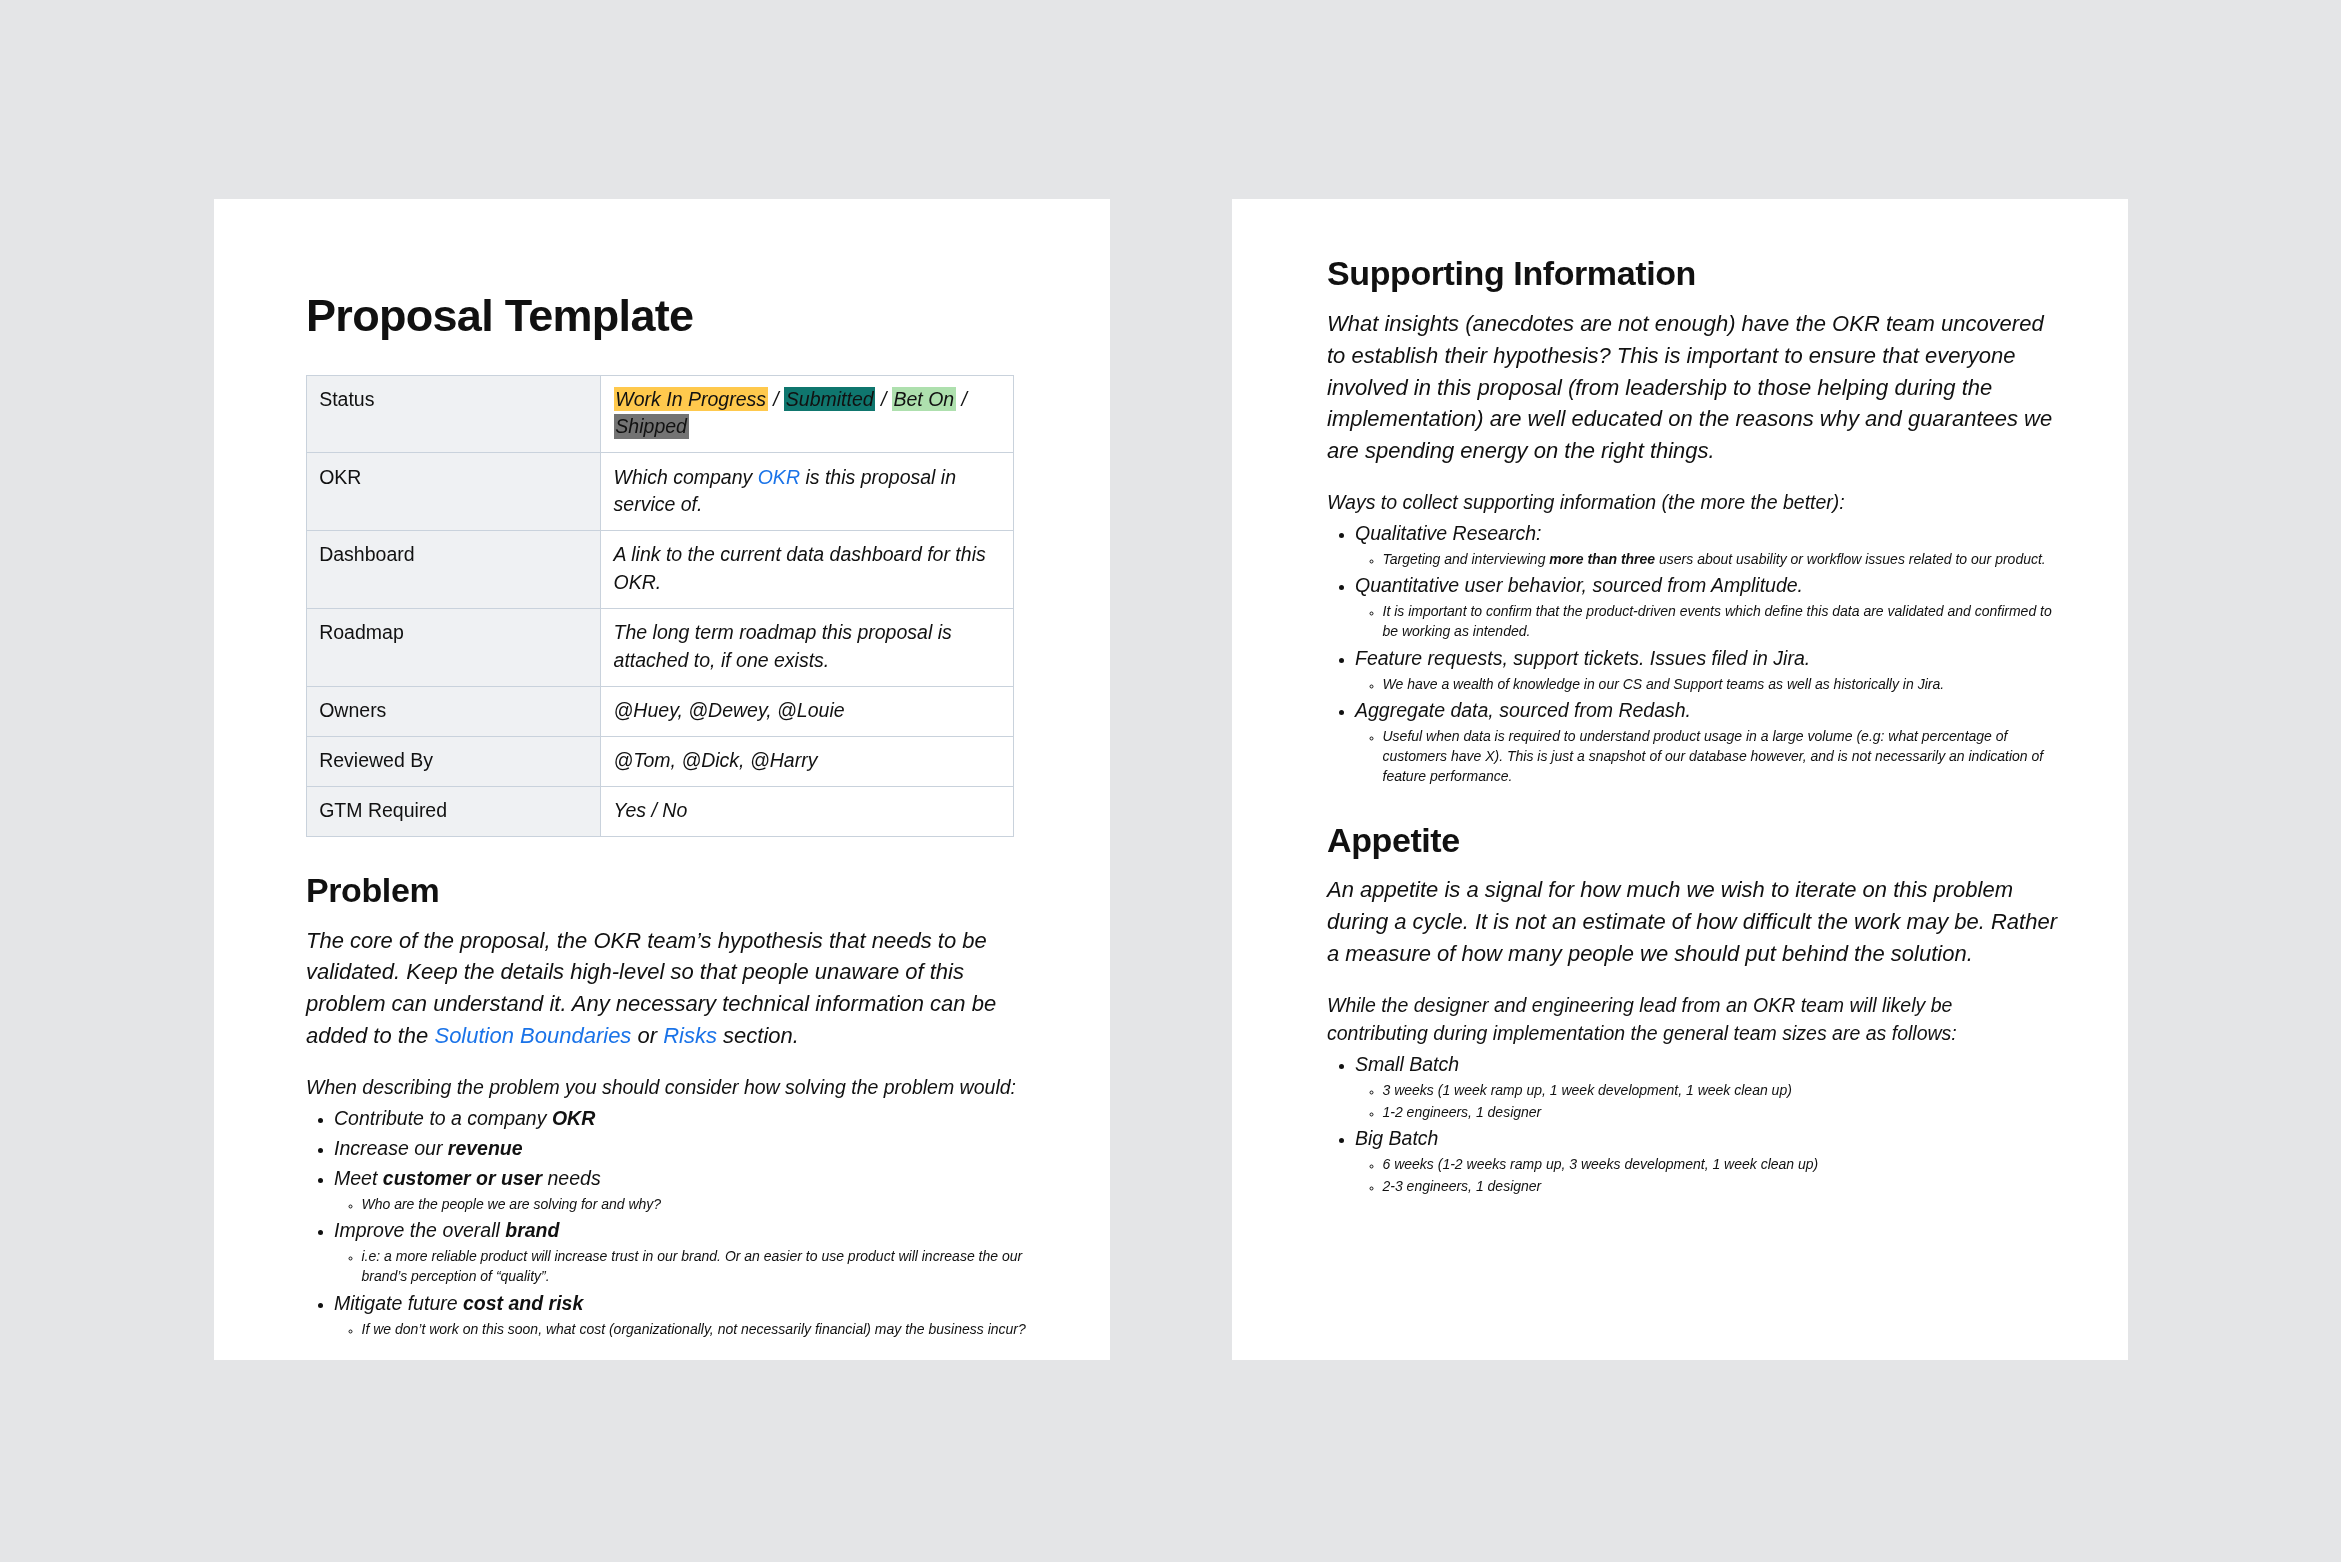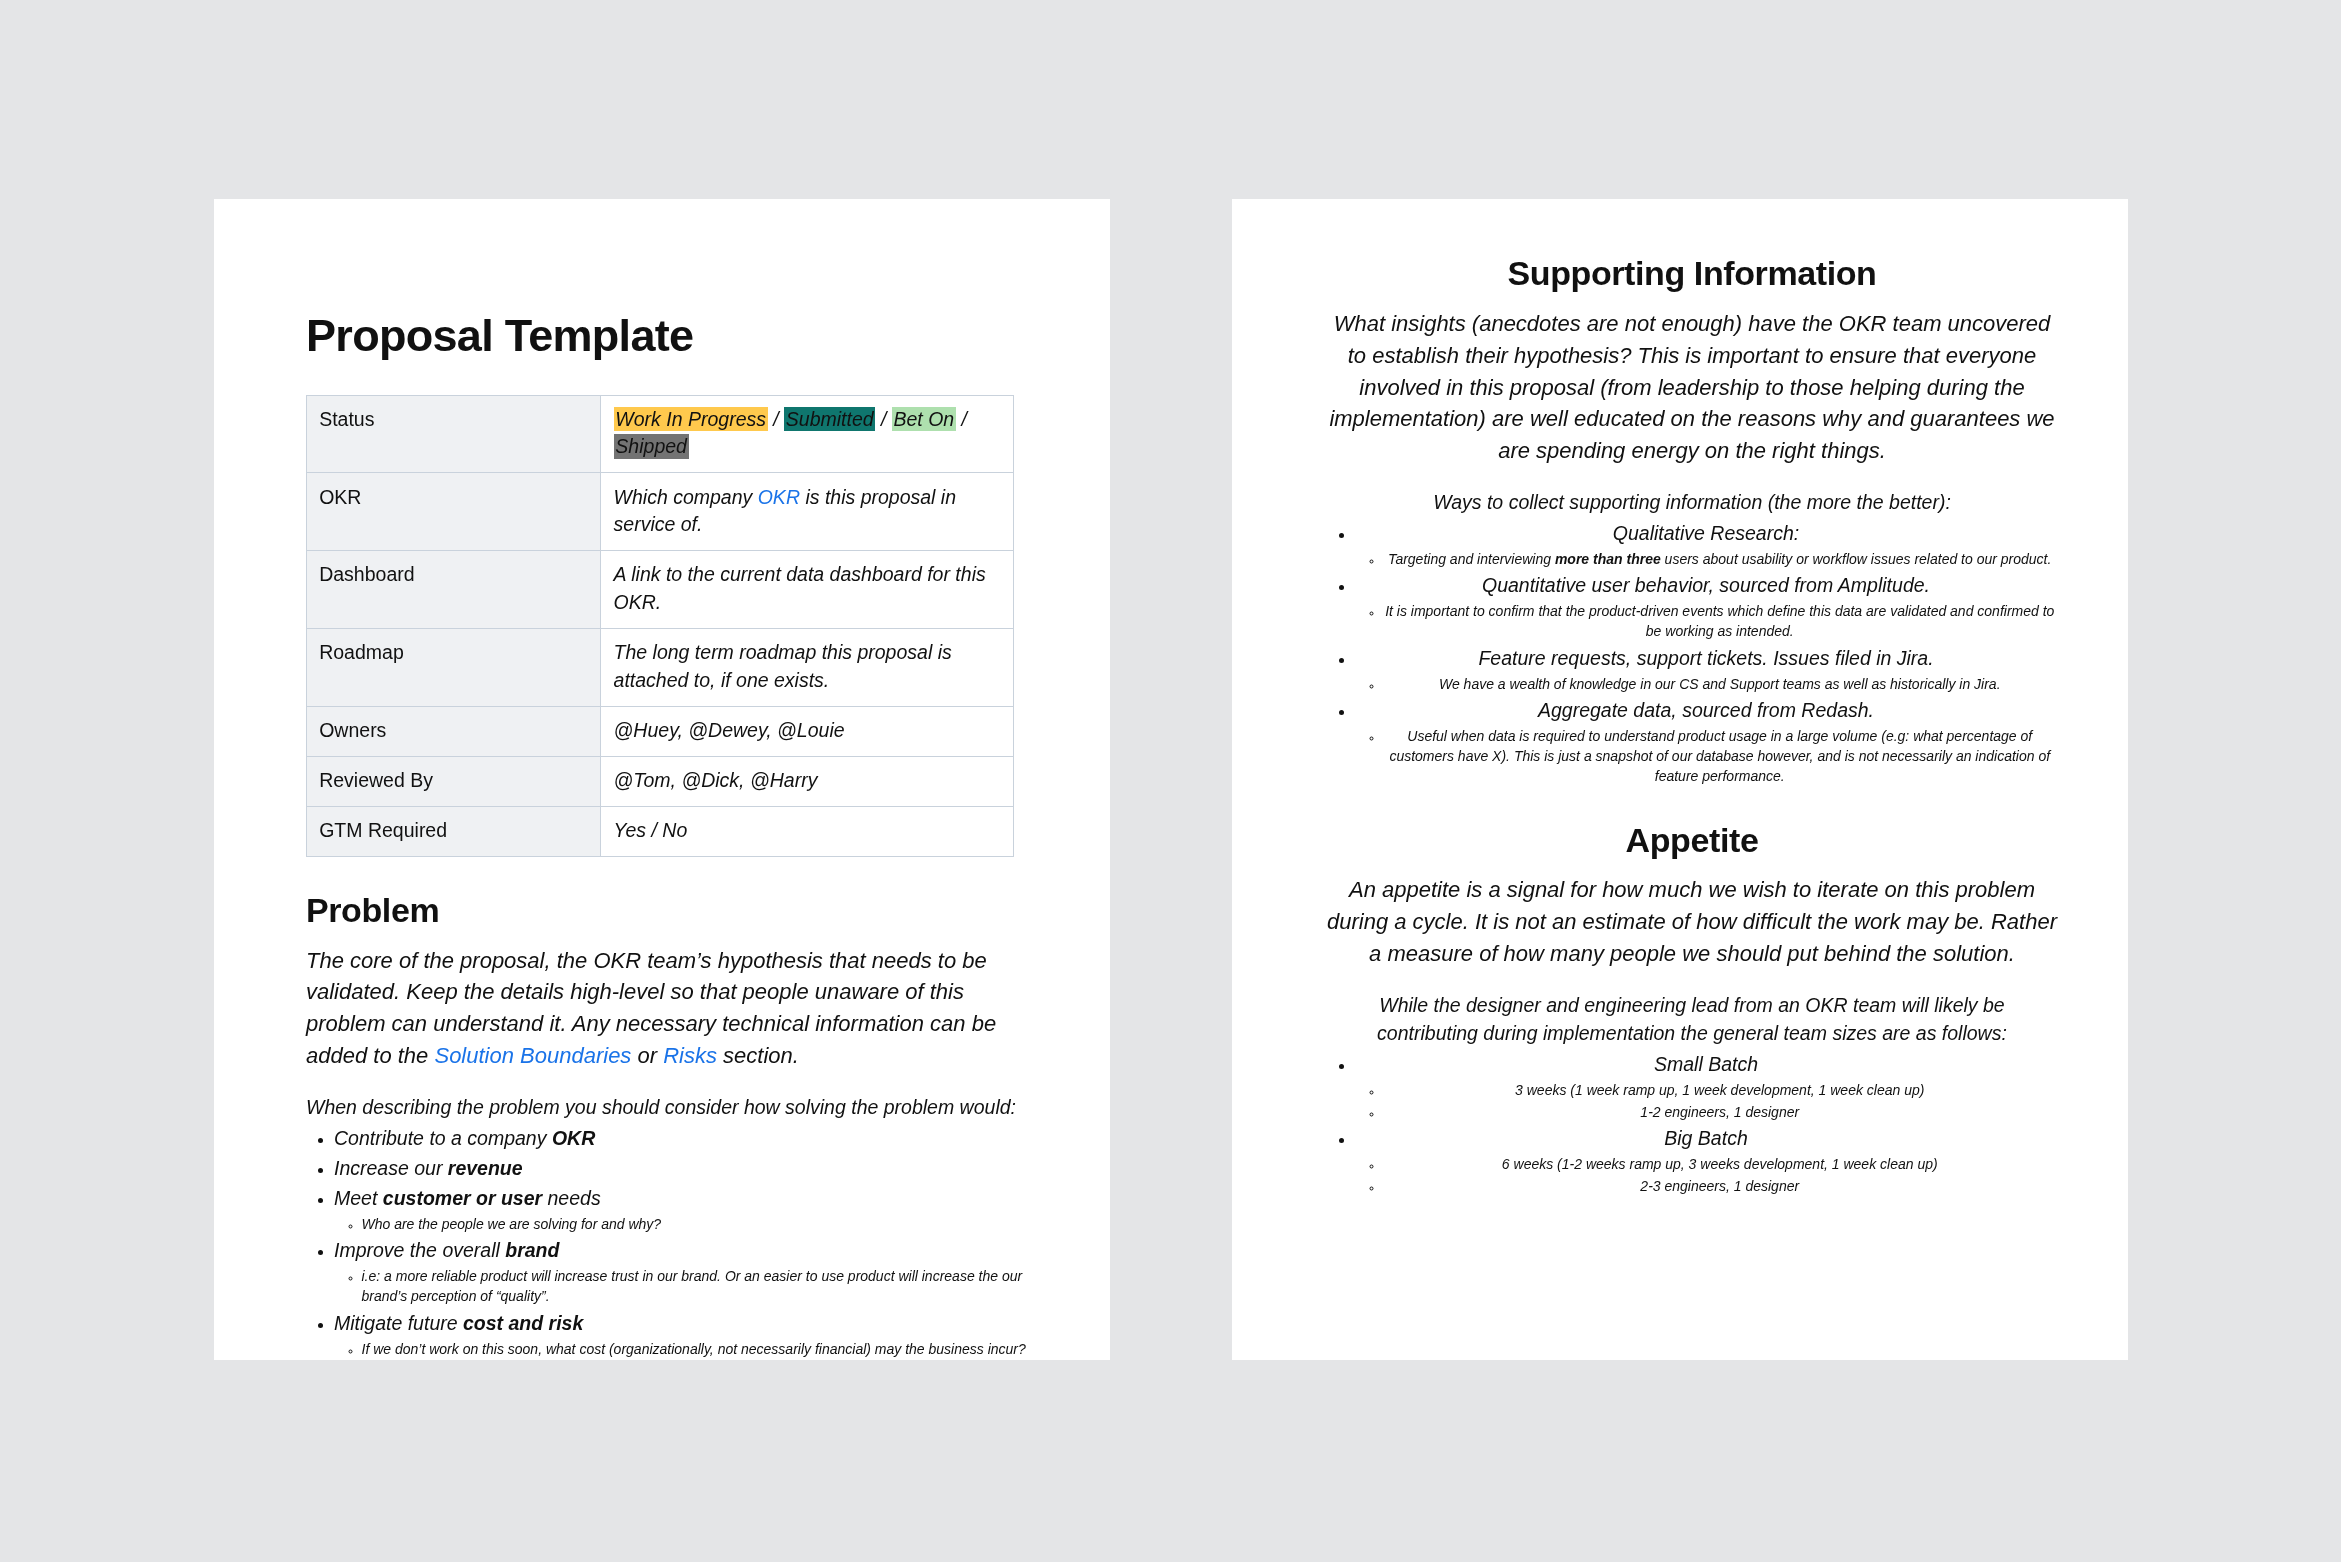--- a/index.html
+++ b/index.html
@@ -40,27 +40,25 @@
     left: 1232px;
     top: 199px;
     width: 896px;
     height: 1161px;
     padding: 55px 0 0 0;
   }
 
   .page-inner-left {
     margin-left: 92px;
     width: 720px;
-    margin-top: 20px;
   }
 
   .page-inner-right {
     margin-left: 95px;
     width: 730px;
-    text-align: center;
   }
 
   
   h1.doc-title {
     font-size: 45px;
     line-height: 1.1;
     font-weight: bold;
     letter-spacing: -0.7px;
     color: #111111;
     margin: 0 0 34px 0;

